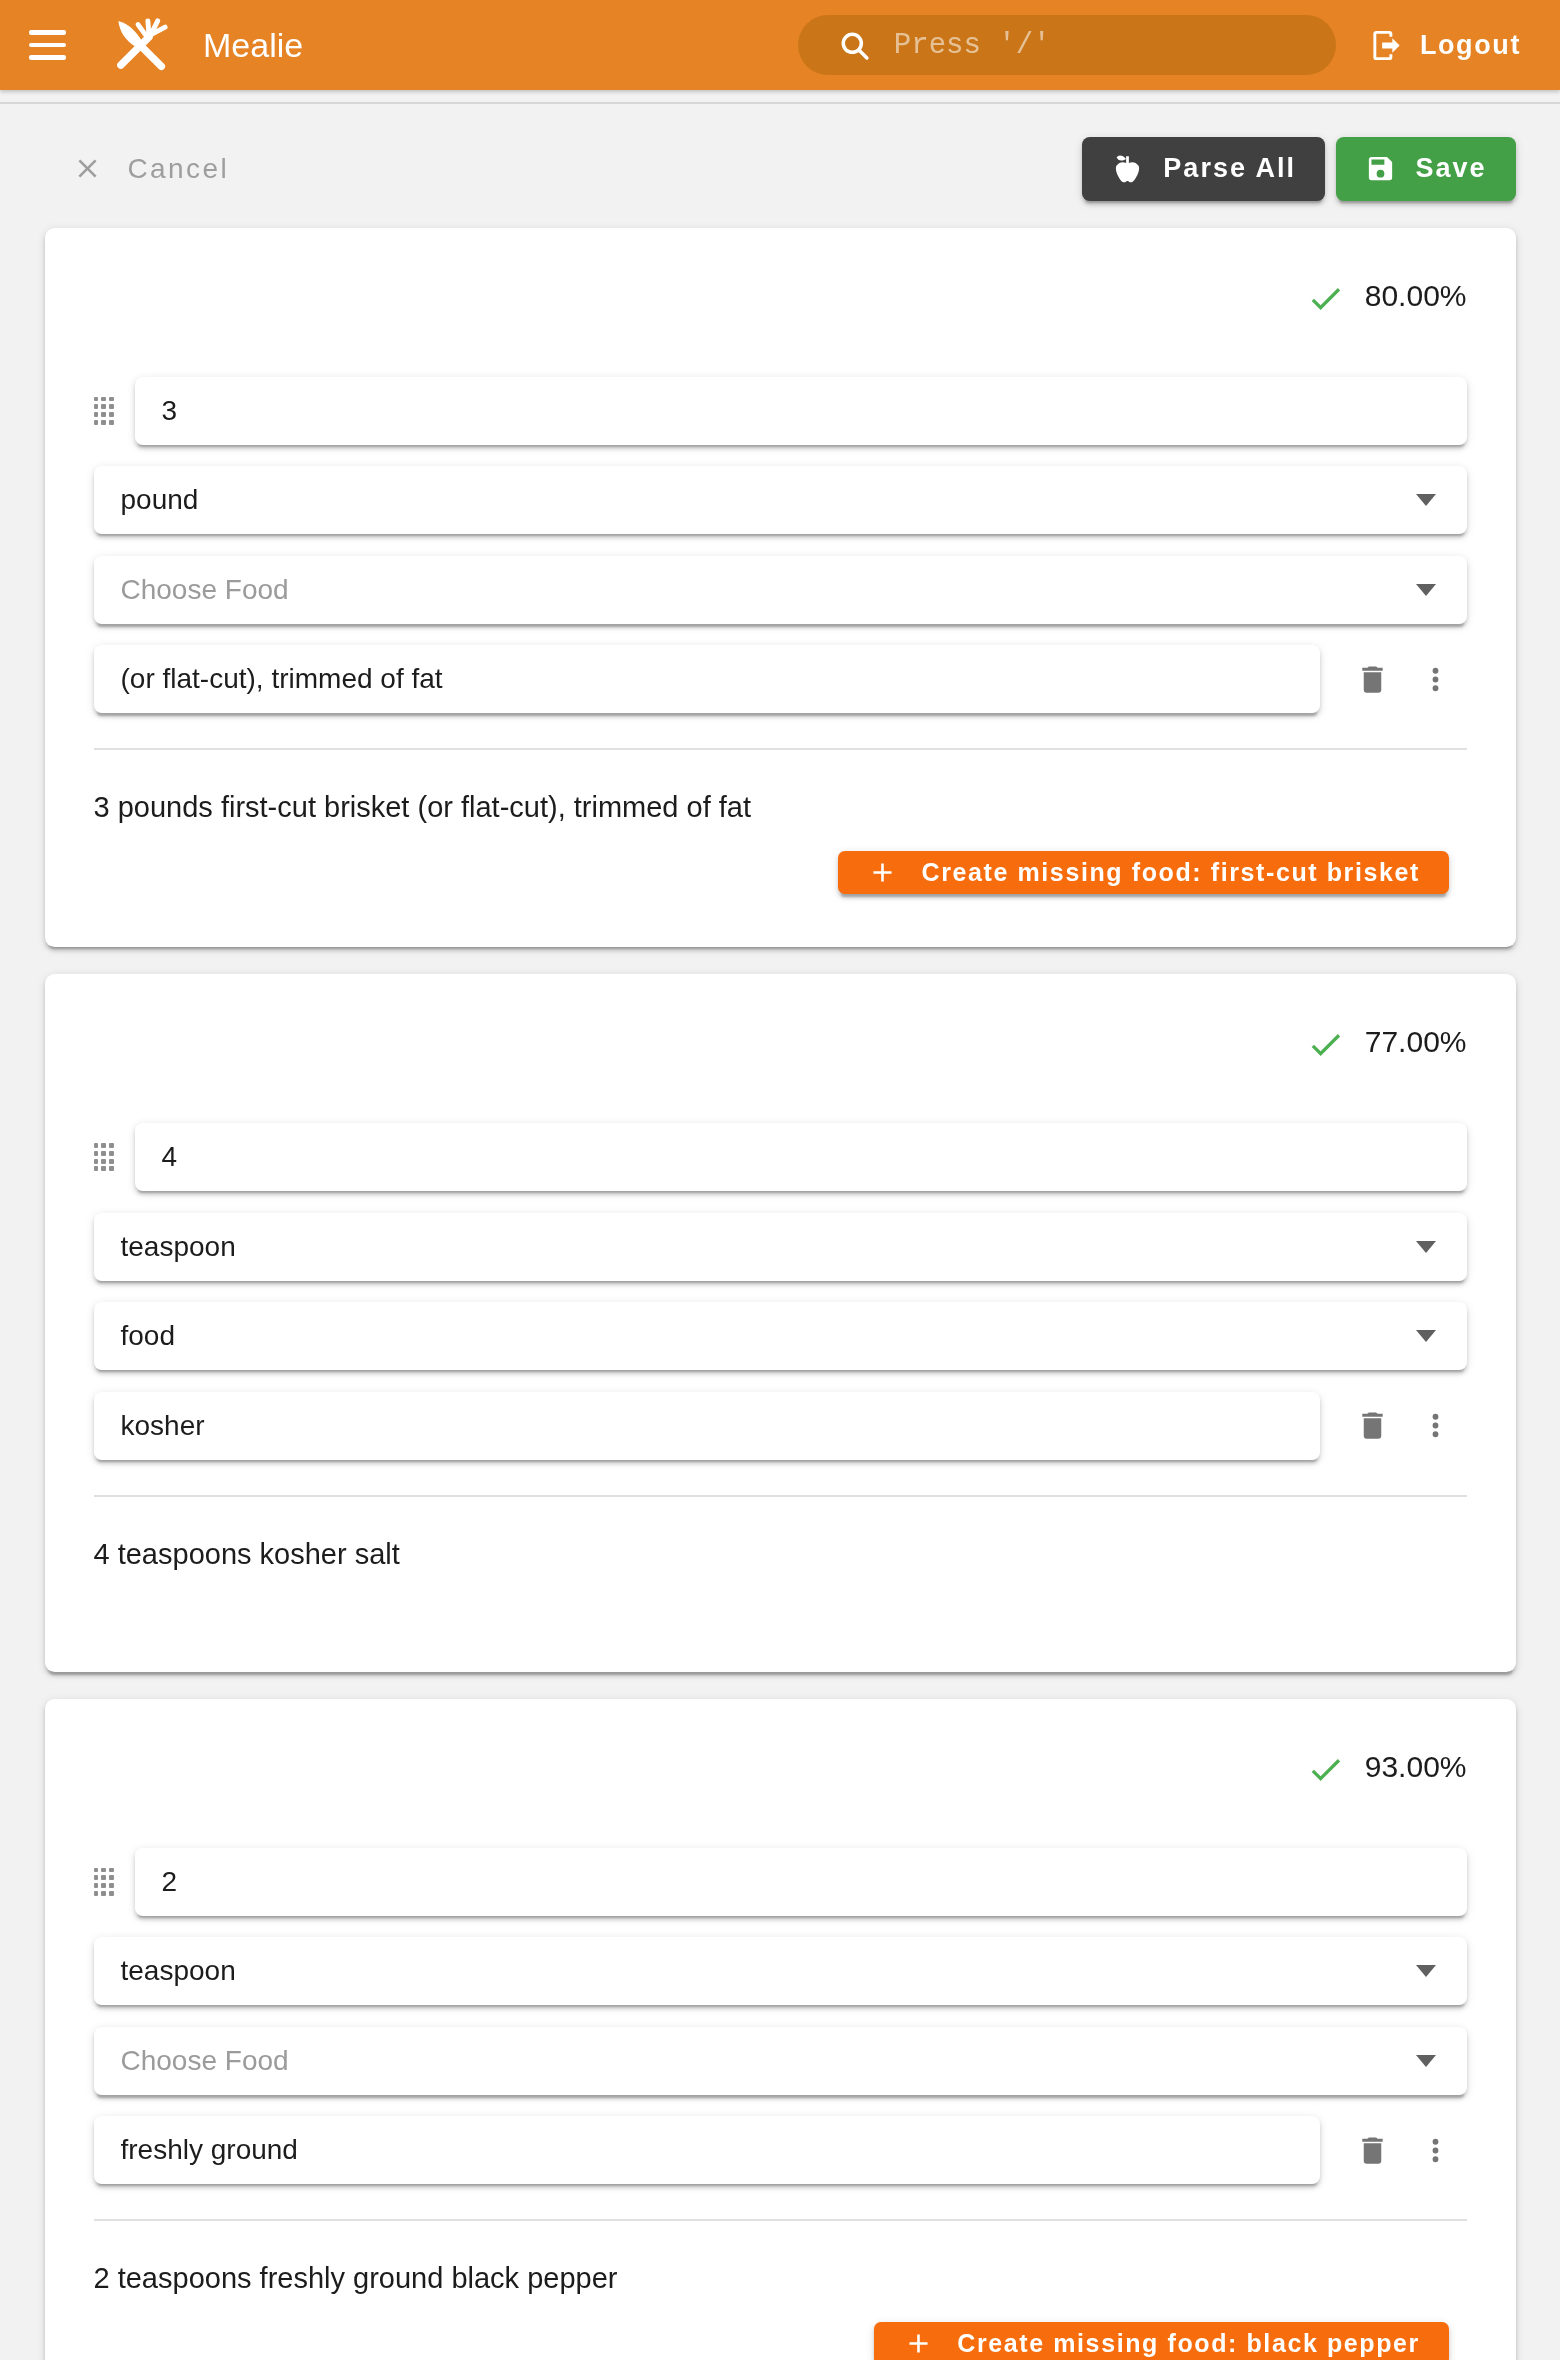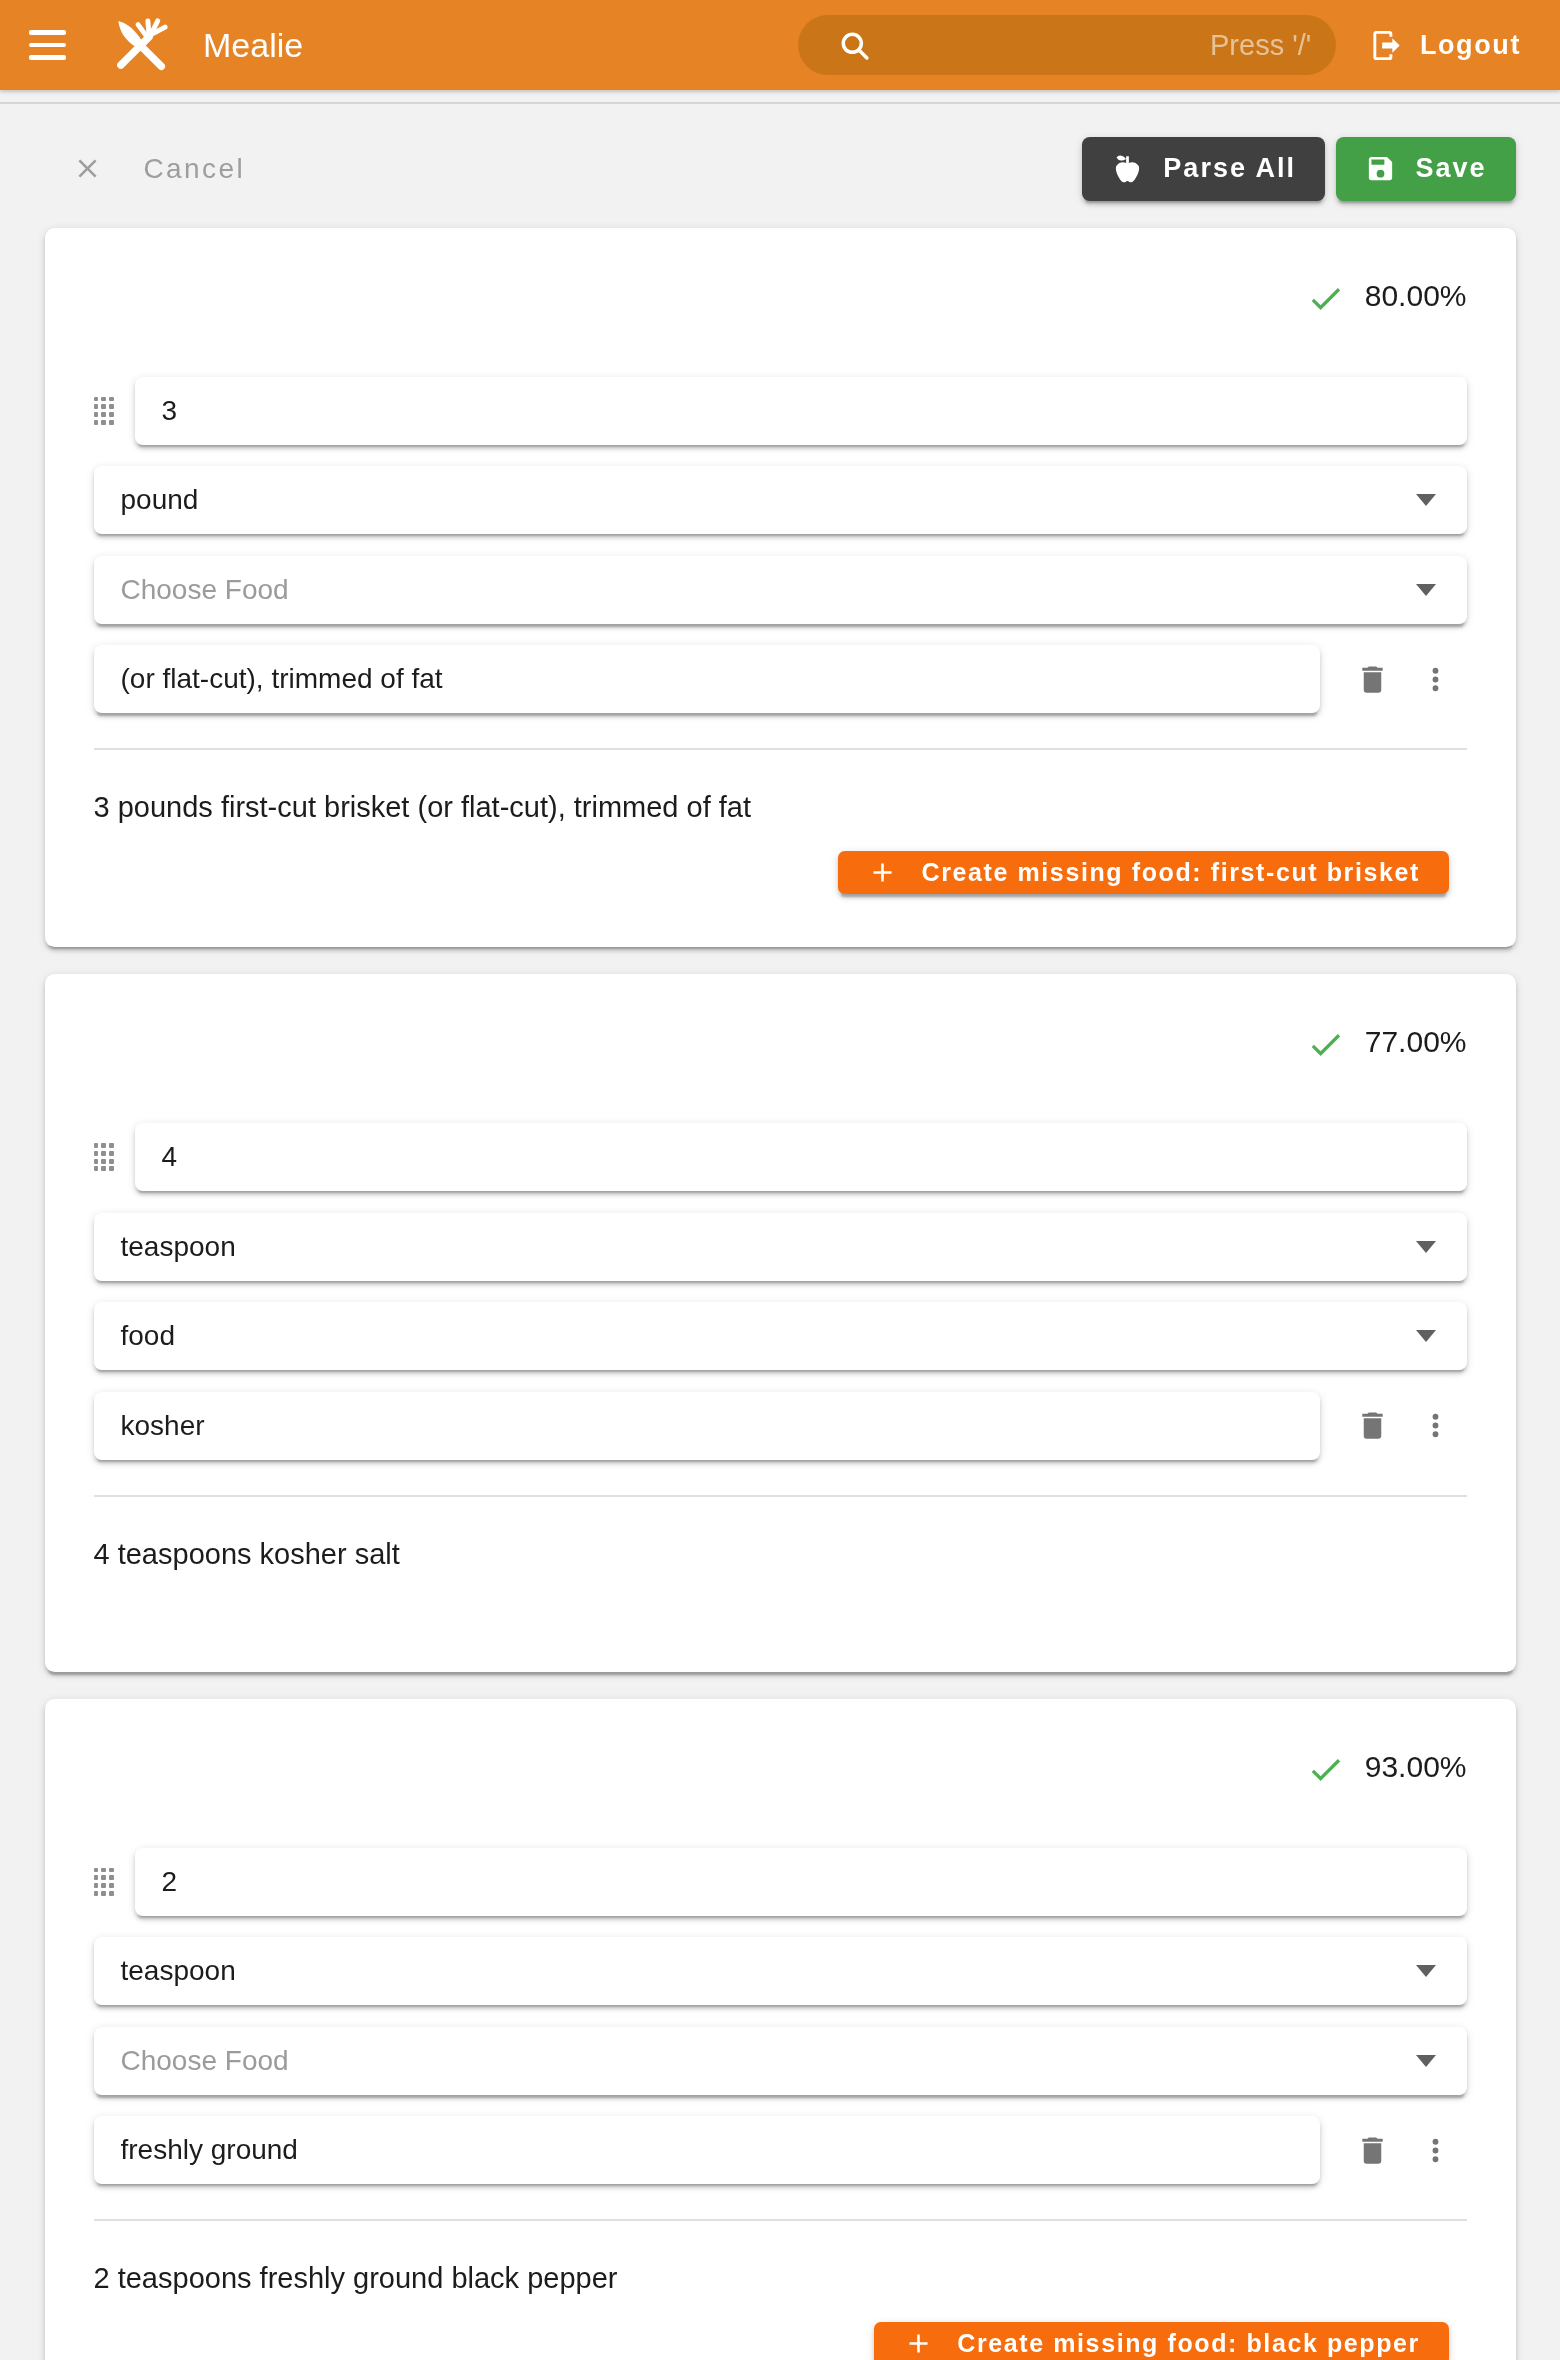--- a/index.html
+++ b/index.html
@@ -23,32 +23,31 @@
   .appbar-spacer { flex: 1; }
   .searchbox {
     width: 538px; height: 60px; border-radius: 30px;
     background: #CA7618; display: flex; align-items: center;
     padding: 0 25px 0 39px; margin-right: 33px;
   }
   .searchbox svg { flex: 0 0 auto; }
   .searchbox input {
     background: transparent; border: none; outline: none;
     color: #fff; font-size: 29px; margin-left: 21.5px; width: 100%;
-    font-family: Liberation Sans, sans-serif;
-    text-align: right;
+    font-family: Liberation Mono, monospace;
   }
   .searchbox input::placeholder { color: rgba(255,255,255,.55); }
   .logout { display: flex; align-items: center; gap: 15.6px; cursor: pointer; text-align: right; }
   .logout-label { color: #fff; font-size: 27px; font-weight: 700; letter-spacing: 1.6px; }
   .top-divider { height: 2px; background: #D6D6D6; margin-top: 11.7px; }
 
   
   .container { width: 1471px; margin: 0 auto; }
   .toolbar { display: flex; align-items: center; margin-top: 33px; height: 64px; }
-  .cancel-btn { display: flex; align-items: center; gap: 41px; margin-left: 27px; cursor: pointer; }
+  .cancel-btn { display: flex; align-items: center; gap: 25px; margin-left: 27px; cursor: pointer; }
   .cancel-label { color: #9E9E9E; font-size: 28px; font-weight: 500; letter-spacing: 2.4px; }
   .toolbar-spacer { flex: 1; }
   .btn {
     display: inline-flex; align-items: center; justify-content: center;
     height: 64px; border: none; border-radius: 7.8px; cursor: pointer;
     color: #fff; font-size: 27px; font-weight: 700; letter-spacing: 2px;
     font-family: "Liberation Sans", sans-serif;
     box-shadow: 0 5.9px 2px -3.9px rgba(0,0,0,.2), 0 3.9px 3.9px 0 rgba(0,0,0,.14), 0 2px 9.8px 0 rgba(0,0,0,.12);
     gap: 19.5px; padding: 0 29px;
   }

